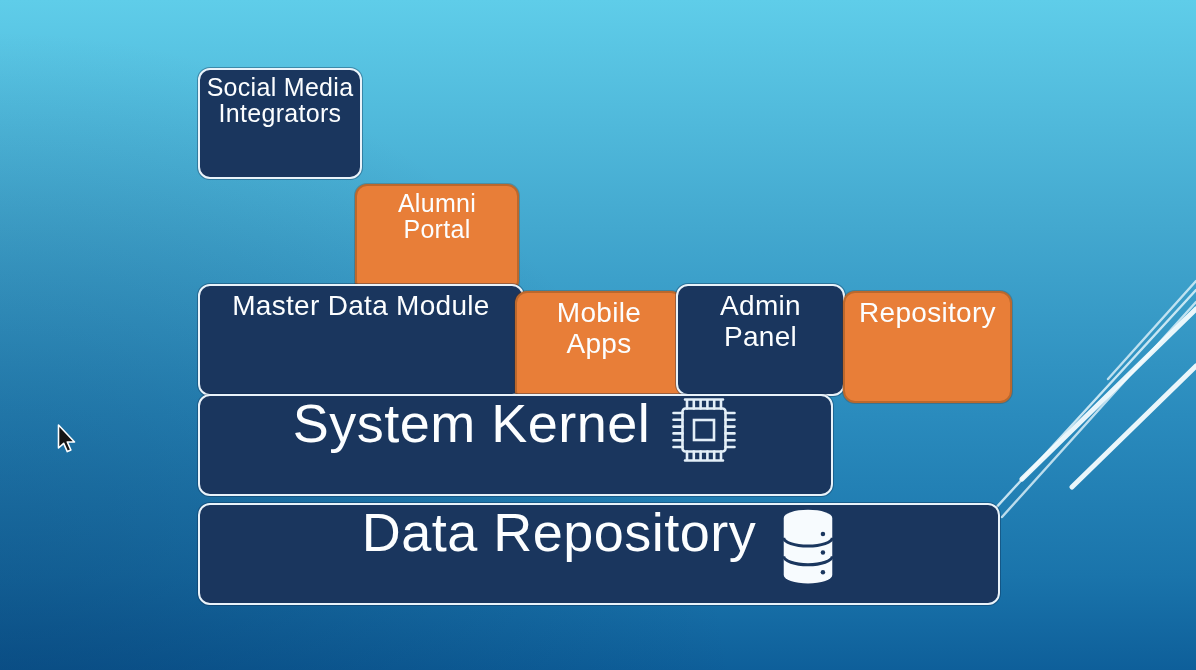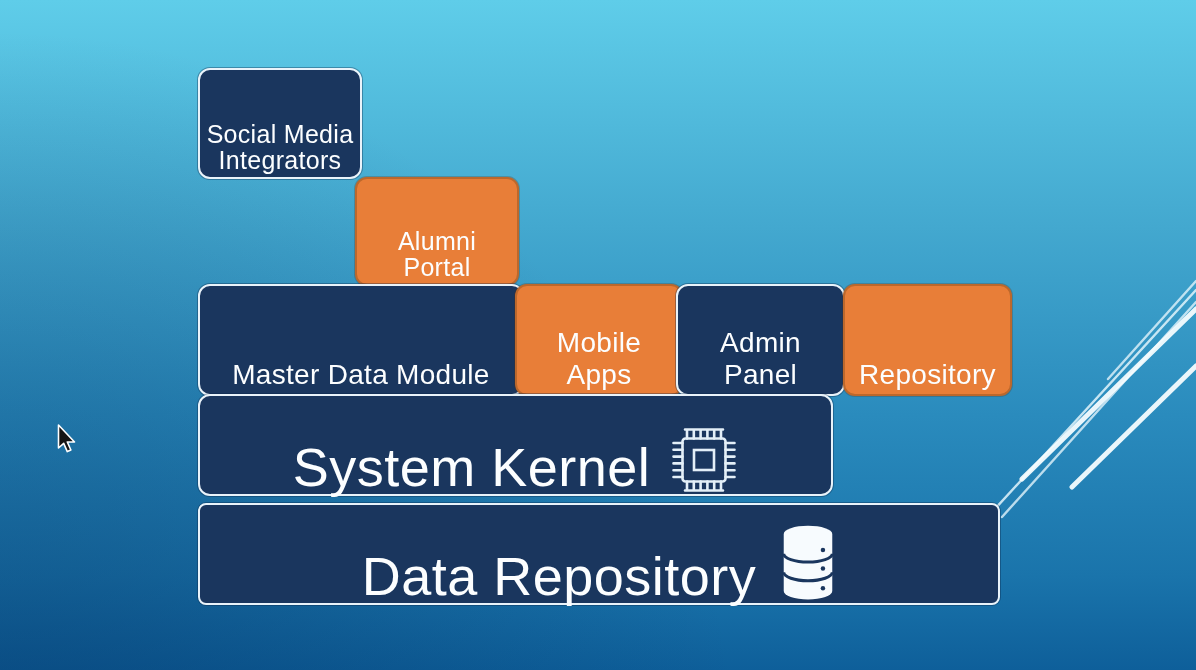--- a/index.html
+++ b/index.html
@@ -7,50 +7,51 @@
     width:1196px;height:670px;overflow:hidden;position:relative;
     font-family:"Liberation Sans", sans-serif;
     background:
       radial-gradient(circle at 0% 115%, rgba(5,55,105,0.50), rgba(5,55,105,0) 52%),
       linear-gradient(180deg, var(--background-top,#5fcde9) 0%, #43a8cf 34%, #2a8bbd 62%, #1a74ab 86%, var(--background-bottom,#0e5f9a) 100%);
   }
   .slide{position:absolute;inset:0;}
   svg.decor{position:absolute;left:0;top:0;pointer-events:none;}
 
   .box{
-    position:absolute;display:flex;align-items:flex-end;justify-content:center;
+    position:absolute;display:flex;align-items:flex-start;justify-content:center;
     border-radius:12px;text-align:center;color:var(--label-text,#fcfeff);
     letter-spacing:0.3px;
   }
   .box.navy{
     background:var(--navy-fill,#1a365e);
     border:2.5px solid var(--navy-border,#e9f3fa);
     box-shadow:0 0 0 1px rgba(8,35,70,0.35);
   }
   .box.orange{
     background:var(--orange-fill,#e87e38);
     border:2.5px solid var(--orange-border,#bc682c);
     box-shadow:0 0 0 1px rgba(90,45,10,0.25);
+    margin-top:7px;
   }
   .lbl{display:block;}
   .sz-s{font-size:25px;line-height:1.05;padding:4px 4px;}
   .sz-m{font-size:28px;line-height:1.12;padding:4px 6px;}
   .sz-xl{font-size:54px;line-height:1.0;letter-spacing:0.5px;}
 
   
   .b-social   {left:198px;top:68px; width:152px;height:99px;}
   .b-website  {left:198px;top:177px;width:152px;height:97px;}
   .b-alumni   {left:355px;top:177px;width:152px;height:97px;}
   .b-master   {left:198px;top:284px;width:310px;height:100px;}
   .b-mobile   {left:515px;top:284px;width:152px;height:100px;}
   .b-admin    {left:676px;top:284px;width:153px;height:100px;}
   .b-analytics{left:843px;top:284px;width:153px;height:100px;}
   .b-kernel   {left:198px;top:394px;width:631px;height:98px;gap:20px;}
   .b-bi       {left:843px;top:394px;width:153px;height:98px;}
-  .b-repo     {left:198px;top:503px;width:798px;height:98px;gap:24px;border-radius:8px;}
+  .b-repo     {left:198px;top:503px;width:798px;height:98px;gap:24px;}
 
   .chip-icon{width:68px;height:68px;flex:0 0 auto;}
   .db-icon{width:56px;height:80px;flex:0 0 auto;margin-top:2px;}
   .cursor{position:absolute;left:57px;top:424px;width:20px;height:30px;}
 </style>
 </head>
 <body>
 
 <div class="slide">
 

